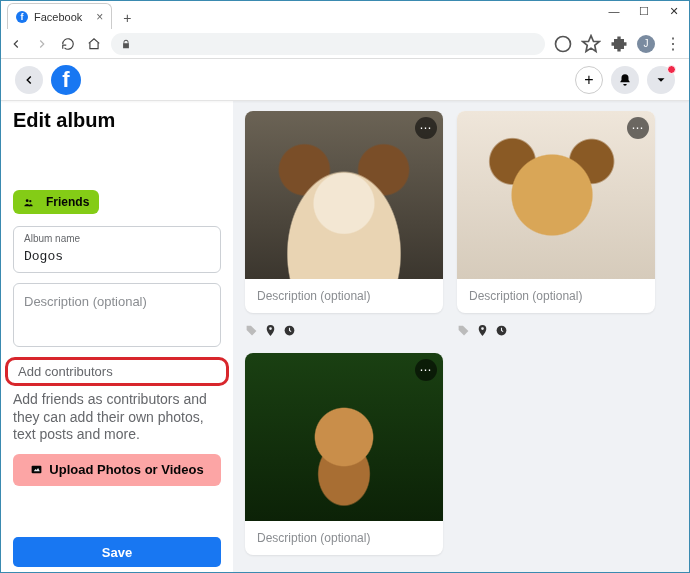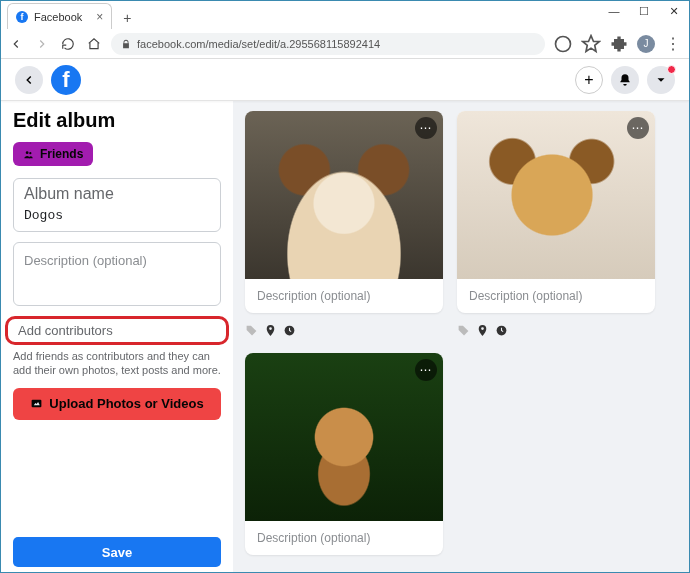--- a/index.html
+++ b/index.html
@@ -26,29 +26,29 @@
   .circle-btn svg { width: 14px; height: 14px; }
   .fb-logo { width: 30px; height: 30px; border-radius: 50%; background: #1877f2; color: #fff; font-size: 22px; font-weight: 800; display: flex; align-items: center; justify-content: center; font-family: Arial; }
   .right-head { position: absolute; right: 14px; display: flex; align-items: center; gap: 8px; }
   .circle-btn.outline { background: #fff; border: 1px solid #ccc; }
   .notif-dot { position: relative; }
   .notif-dot::after { content: ''; position: absolute; width: 7px; height: 7px; background: #f02849; border-radius: 50%; top: -1px; right: -1px; border: 1px solid #fff; }
   
   .content { display: flex; height: calc(573px - 28px - 30px - 42px - 2px); border-radius: 23px; }
   .sidebar { width: 232px; padding: 8px 12px 0 12px; display: flex; flex-direction: column; position: relative; }
   .sidebar h1 { font-size: 20px; font-weight: 700; color: #050505; margin-bottom: 10px; }
-  .privacy-chip { display: inline-flex; align-items: center; gap: 6px; background: #a21caf; border-radius: 6px; padding: 5px 10px; font-size: 12px; font-weight: 600; color: #050505; width: fit-content; margin-bottom: 12px; }
+  .privacy-chip { display: inline-flex; align-items: center; gap: 12px; background: #84cc16; border-radius: 6px; padding: 5px 10px; font-size: 12px; font-weight: 600; color: #050505; width: fit-content; margin-bottom: 12px; margin-top: 48px; }
   .privacy-chip svg { width: 11px; height: 11px; }
   .field-box { border: 1px solid #ccd0d5; border-radius: 6px; padding: 6px 10px 8px 10px; margin-bottom: 10px; }
-  .field-label { font-size: 16px; color: #65676b; display: block; margin-bottom: 2px; }
+  .field-label { font-size: 10px; color: #65676b; display: block; margin-bottom: 2px; }
   .field-value { font-size: 13px; color: #1c1e21; border: none; outline: none; width: 100%; background: transparent; font-family: Liberation Mono, monospace; }
   .desc-box { border: 1px solid #ccd0d5; border-radius: 6px; padding: 10px; height: 64px; font-size: 13px; color: #8a8d91; margin-bottom: 10px; }
   .contrib-box { border: 3px solid #d8262c; border-radius: 10px; padding: 4px 10px; font-size: 13px; color: #65676b; margin: 0 -8px 5px -8px; }
-  .helper { font-size: 11px; color: #65676b; line-height: 1.25; margin-bottom: 10px; }
-  .side-btn { background: #ef4444; border-radius: 6px; height: 32px; display: flex; align-items: center; justify-content: center; font-size: 13px; font-weight: 600; color: #050505; margin-bottom: 8px; gap: 6px; }
+  .helper { font-size: 14px; color: #65676b; line-height: 1.25; margin-bottom: 10px; }
+  .side-btn { background: #fca5a5; border-radius: 6px; height: 32px; display: flex; align-items: center; justify-content: center; font-size: 13px; font-weight: 600; color: #050505; margin-bottom: 8px; gap: 6px; }
   .side-btn svg { width: 13px; height: 13px; }
   .save-btn { position: absolute; bottom: 5px; left: 12px; right: 12px; background: #1877f2; color: #fff; height: 30px; border-radius: 5px; display: flex; align-items: center; justify-content: center; font-size: 13px; font-weight: 600; }
   
   .main { flex: 1; background: #f0f2f5; padding: 10px 10px 0 12px; overflow: hidden; }
   .grid { display: flex; flex-wrap: wrap; gap: 14px; }
   .card { width: 198px; background: #fff; border-radius: 8px; box-shadow: 0 1px 2px rgba(0,0,0,.08); overflow: hidden; display: flex; flex-direction: column; }
   .photo { height: 168px; position: relative; background: #333; }
   .photo .more { position: absolute; top: 6px; right: 6px; width: 22px; height: 22px; border-radius: 50%; background: rgba(0,0,0,.55); color: #fff; display: flex; align-items: center; justify-content: center; font-size: 12px; letter-spacing: 1px; }
   .card-desc { padding: 10px 12px; font-size: 12px; color: #8a8d91; }
   .meta-row { display: flex; align-items: center; gap: 6px; margin-top: 4px; color: #555; height: 18px; }
@@ -95,21 +95,20 @@
   <div class="nav-icon">
       <svg viewBox="0 0 24 24" fill="none" stroke="currentColor" stroke-width="2">
         <path d="M3 11l9-8 9 8"></path>
         <path d="M5 10v10h14V10"></path>
       </svg>
     </div>
   <div class="addr">
     <svg class="lock" viewBox="0 0 24 24" fill="#555">
         <path d="M6 10V8a6 6 0 1 1 12 0v2h1v12H5V10h1zm2 0h8V8a4 4 0 0 0-8 0v2z"></path>
       </svg>
-    <span>facebook.com/media/set/edit/a.295568115892414</span>
   </div>
   <div class="tool-icon">
       <svg viewBox="0 0 24 24" fill="none" stroke="currentColor" stroke-width="2">
         <circle cx="12" cy="12" r="9"></circle>
       </svg>
     </div>
   <div class="tool-icon">
       <svg viewBox="0 0 24 24" fill="none" stroke="currentColor" stroke-width="2">
         <path d="M12 2l3 7h7l-5.5 4.5L18 21l-6-4-6 4 1.5-7.5L2 9h7z"></path>
       </svg>

